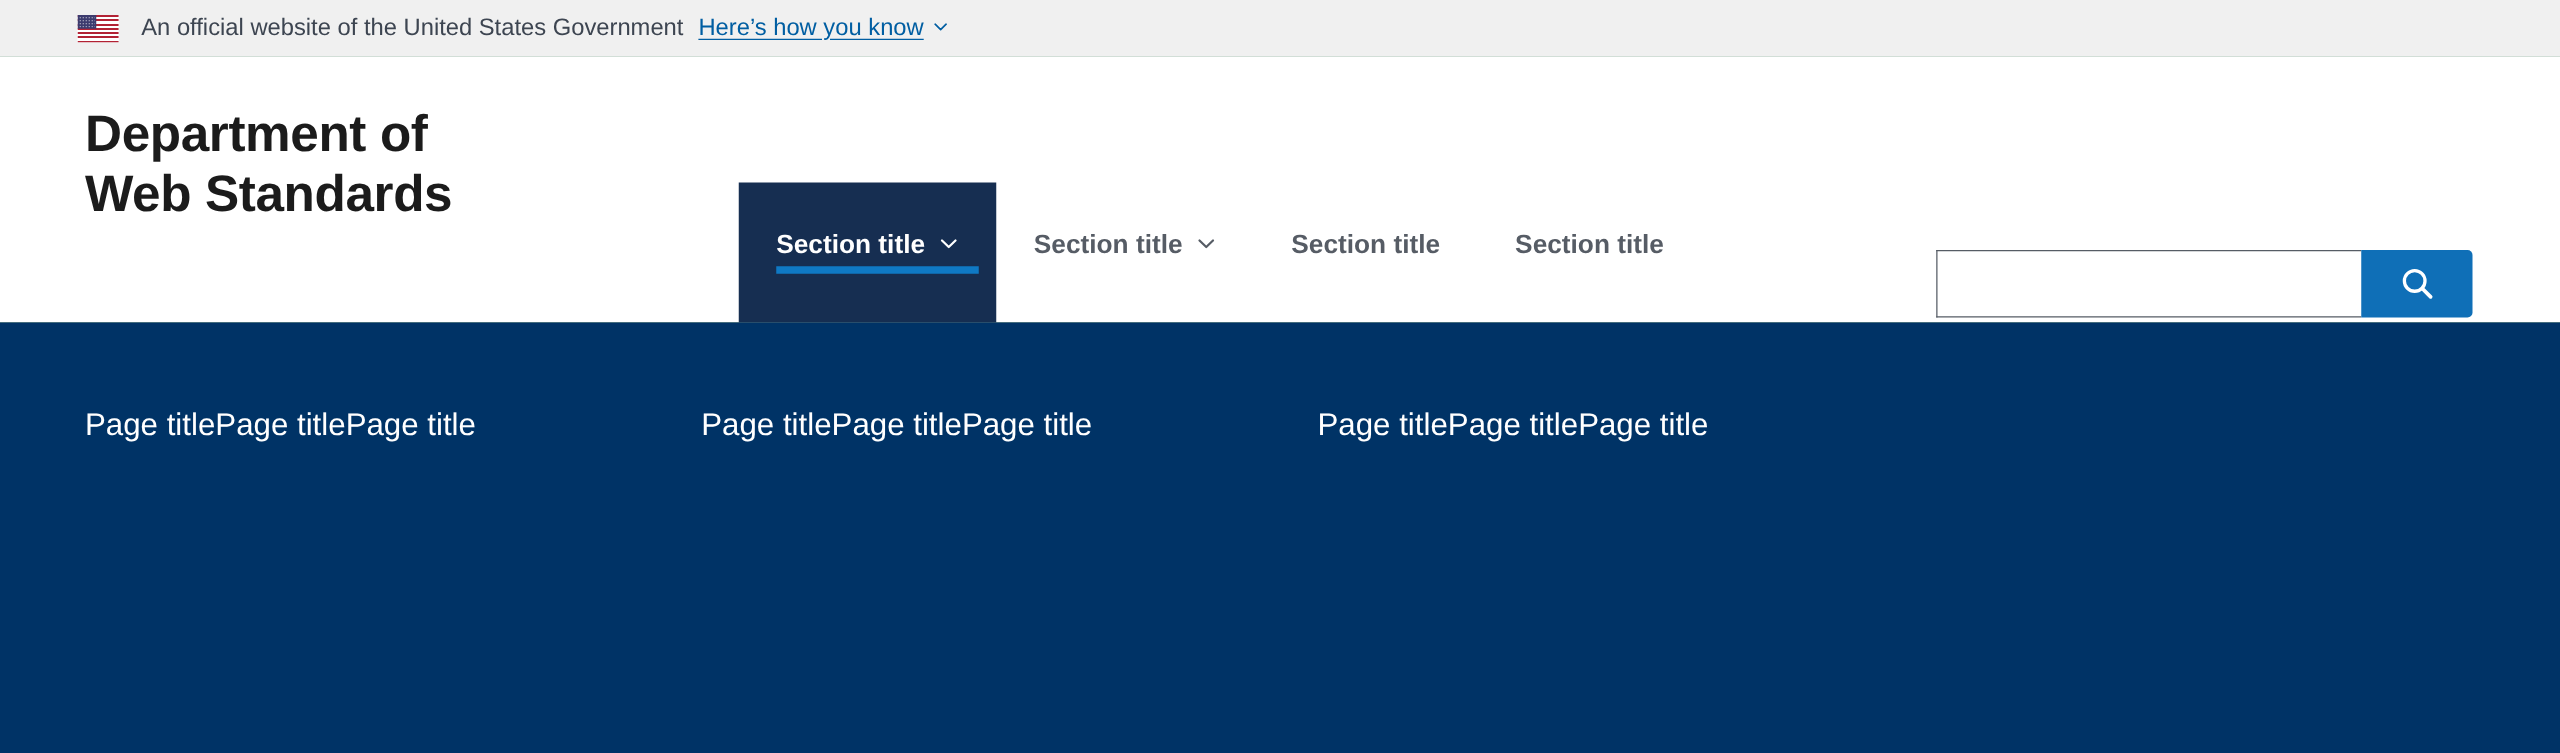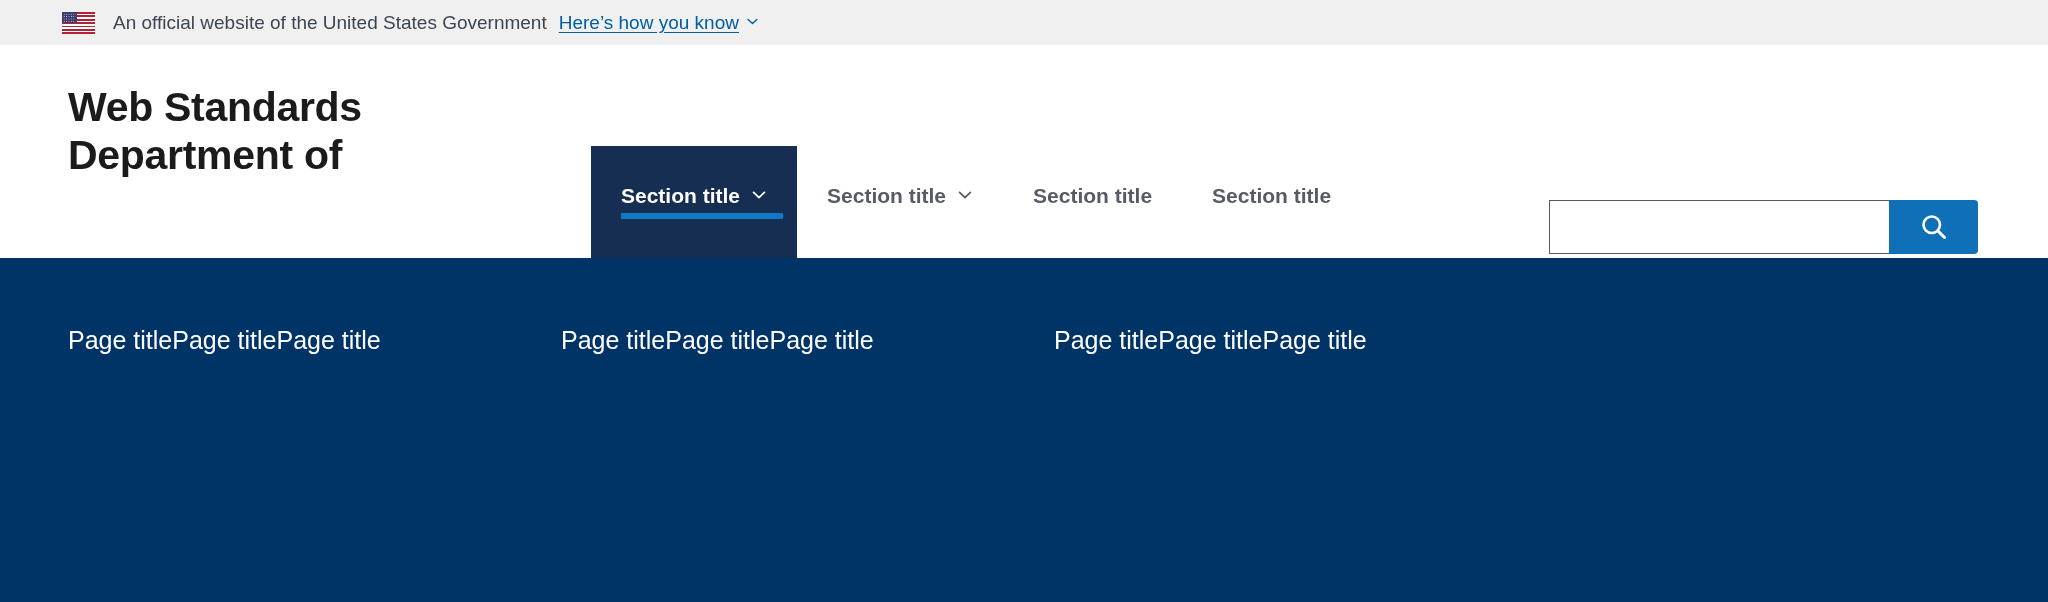--- a/index.html
+++ b/index.html
@@ -252,22 +252,22 @@
         <svg viewBox="0 0 16 16" width="13" height="13" aria-hidden="true">
           <path d="M2.6 5.4 L8 10.6 L13.4 5.4" fill="none" stroke="#005ea2" stroke-width="1.7" stroke-linecap="round" stroke-linejoin="round"></path>
         </svg>
       </span>
     </span>
   </div>
 
   <div class="header-white">
 
     <div class="site-logo">
+      <div>Department of</div>
       <div>Web Standards</div>
-      <div>Department of</div>
     </div>
 
     <nav class="primary-nav">
 
       <div class="nav-item active">
         <span>Section title</span>
         <span class="chev">
           <svg viewBox="0 0 16 16" width="16" height="16" aria-hidden="true">
             <path d="M2.6 5.4 L8 10.6 L13.4 5.4" fill="none" stroke="#ffffff" stroke-width="1.8" stroke-linecap="round" stroke-linejoin="round"></path>
           </svg>

